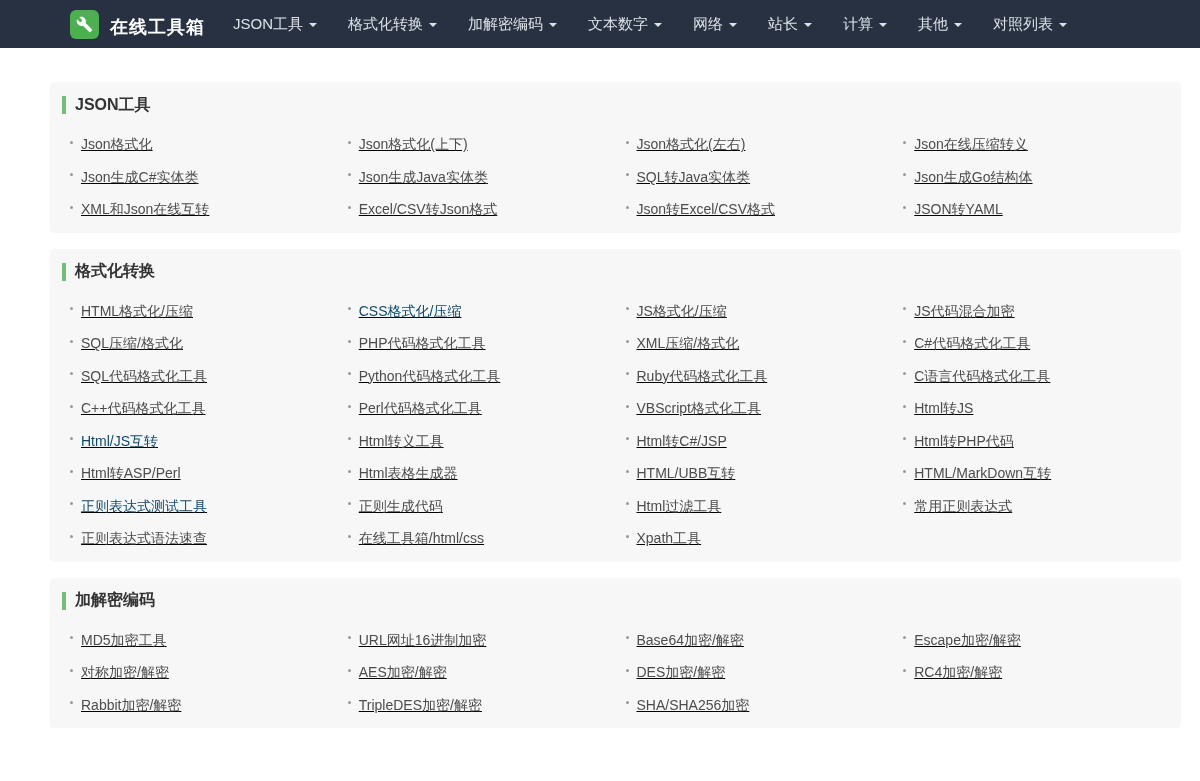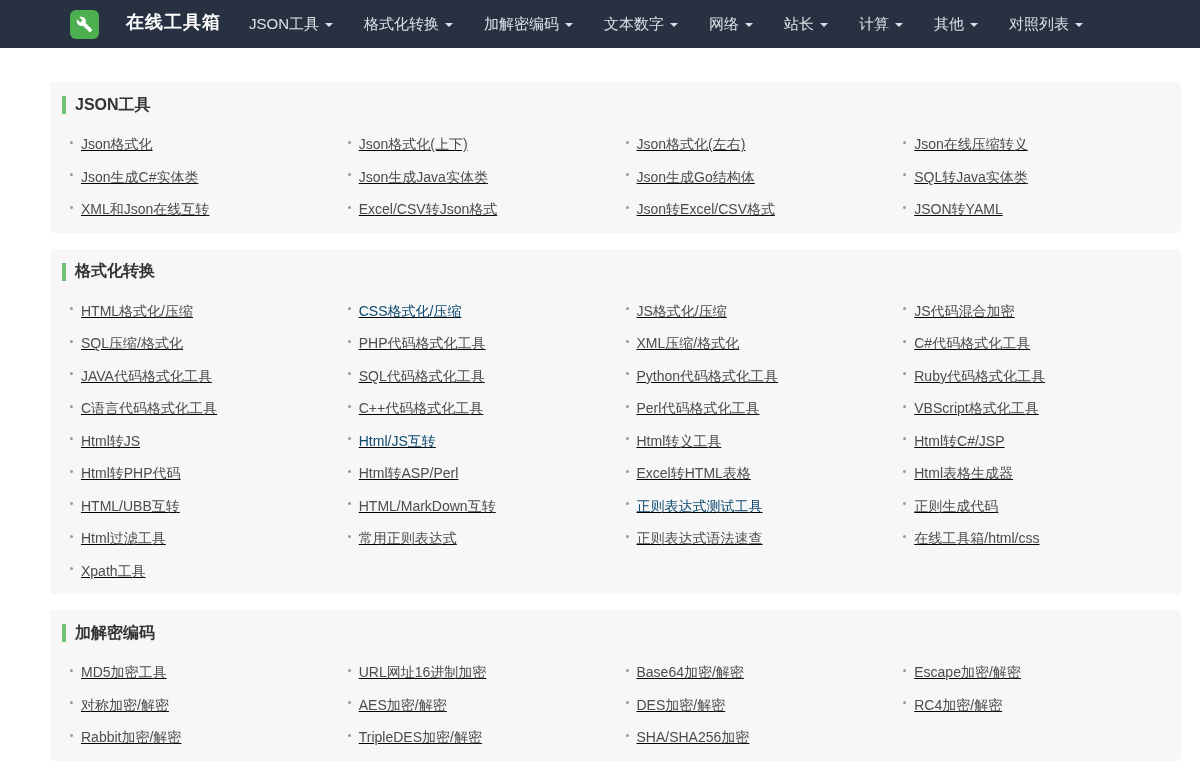--- a/index.html
+++ b/index.html
@@ -7,21 +7,21 @@
     width:1200px;height:781px;overflow:hidden;
     background:#ffffff;
     font-family:"Liberation Sans","DejaVu Sans",sans-serif;
   }
   
   .navbar{
     height:48px;background:#273142;
     display:flex;align-items:center;
     padding-left:70px;box-sizing:border-box;
   }
-  .brand{display:flex;align-items:flex-start;gap:27px;cursor:pointer;}
+  .brand{display:flex;align-items:flex-end;gap:11px;cursor:pointer;}
   .logo{
     width:29px;height:29px;border-radius:6px;background:#4caf50;
     display:flex;align-items:center;justify-content:center;flex:0 0 auto;
   }
   .logo svg{width:17px;height:17px;}
   .brand-title{color:#ffffff;font-size:18px;font-weight:bold;letter-spacing:1px;}
   .nav-menu{
     display:flex;list-style:none;margin:0 0 0 28px;padding:0;gap:31px;
   }
   .nav-item{
@@ -139,25 +139,25 @@
           <li>
             <span class="dot"></span>
             <a class="tool-link">Json生成C#实体类</a>
           </li>
           <li>
             <span class="dot"></span>
             <a class="tool-link">Json生成Java实体类</a>
           </li>
           <li>
             <span class="dot"></span>
+            <a class="tool-link">SQL转Java实体类</a>
+          </li>
+          <li>
+            <span class="dot"></span>
             <a class="tool-link">Json生成Go结构体</a>
-          </li>
-          <li>
-            <span class="dot"></span>
-            <a class="tool-link">SQL转Java实体类</a>
           </li>
           <li>
             <span class="dot"></span>
             <a class="tool-link">XML和Json在线互转</a>
           </li>
           <li>
             <span class="dot"></span>
             <a class="tool-link">Excel/CSV转Json格式</a>
           </li>
           <li>
@@ -203,24 +203,20 @@
           <li>
             <span class="dot"></span>
             <a class="tool-link">XML压缩/格式化</a>
           </li>
           <li>
             <span class="dot"></span>
             <a class="tool-link">C#代码格式化工具</a>
           </li>
           <li>
             <span class="dot"></span>
-            <a class="tool-link">JAVA代码格式化工具</a>
-          </li>
-          <li>
-            <span class="dot"></span>
             <a class="tool-link">SQL代码格式化工具</a>
           </li>
           <li>
             <span class="dot"></span>
             <a class="tool-link">Python代码格式化工具</a>
           </li>
           <li>
             <span class="dot"></span>
             <a class="tool-link">Ruby代码格式化工具</a>
           </li>
@@ -256,24 +252,20 @@
             <span class="dot"></span>
             <a class="tool-link">Html转C#/JSP</a>
           </li>
           <li>
             <span class="dot"></span>
             <a class="tool-link">Html转PHP代码</a>
           </li>
           <li>
             <span class="dot"></span>
             <a class="tool-link">Html转ASP/Perl</a>
-          </li>
-          <li>
-            <span class="dot"></span>
-            <a class="tool-link">Excel转HTML表格</a>
           </li>
           <li>
             <span class="dot"></span>
             <a class="tool-link">Html表格生成器</a>
           </li>
           <li>
             <span class="dot"></span>
             <a class="tool-link">HTML/UBB互转</a>
           </li>
           <li>

